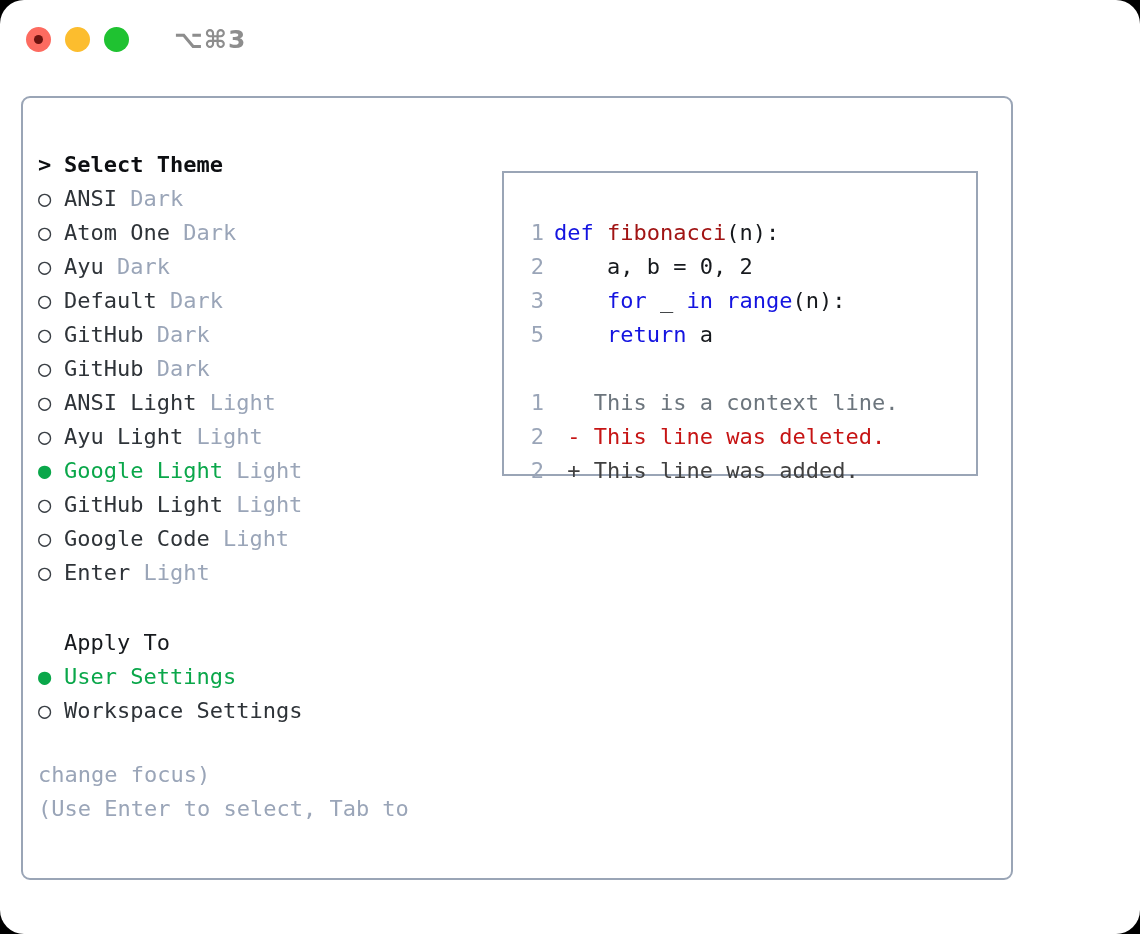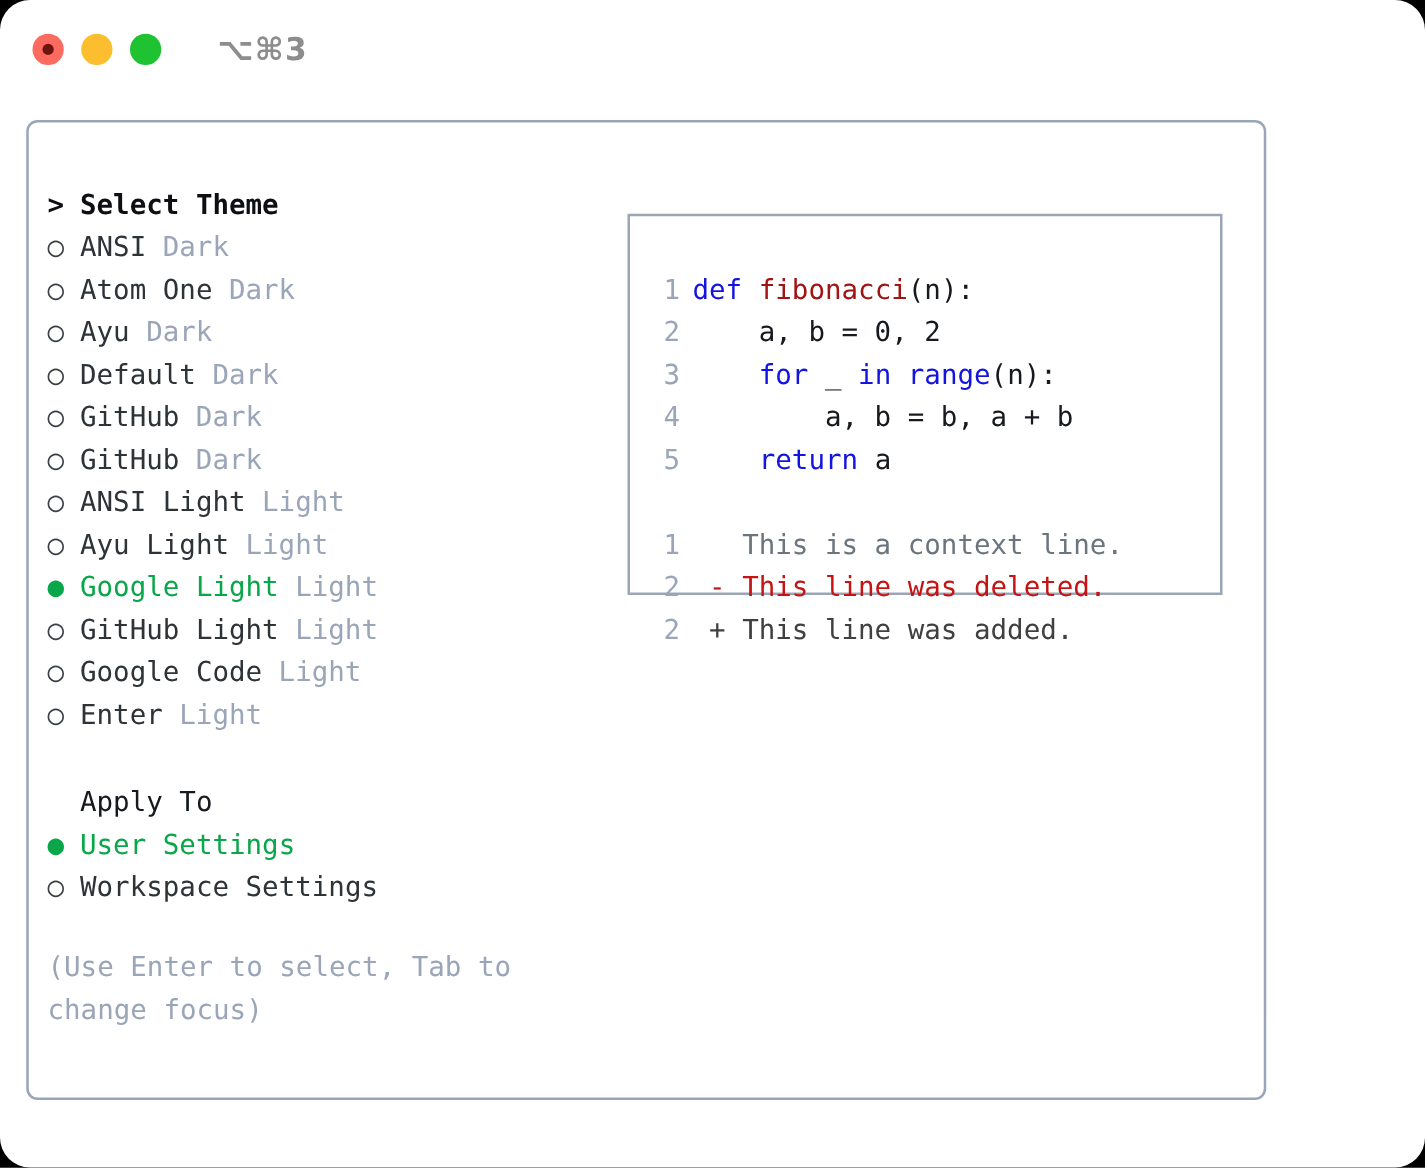--- a/index.html
+++ b/index.html
@@ -297,35 +297,34 @@
               <span class="bullet filled">●</span>
               <span class="item-name selected">User Settings</span>
             </div>
             <div class="row">
               <span class="bullet hollow">○</span>
               <span class="item-name">Workspace Settings</span>
             </div>
           </div>
 
         <div class="hint">
+          <div>change focus)</div>
           <div>(Use Enter to select, Tab to</div>
-          <div>change focus)</div>
         </div>
 
       </div>
 
       <div class="right-col">
 
         <div class="preview-box">
           <div class="code">
             <div id="code-lines">
                 <span class="cline"><span class="lnum">1</span><span class="kw">def</span><span class="plain"> </span><span class="fn">fibonacci</span><span class="plain">(n):</span></span>
                 <span class="cline"><span class="lnum">2</span><span class="plain">    a, b = 0, 2</span></span>
                 <span class="cline"><span class="lnum">3</span><span class="plain">    </span><span class="kw">for</span><span class="plain"> _ </span><span class="kw">in</span><span class="plain"> </span><span class="kw">range</span><span class="plain">(n):</span></span>
-                <span class="cline"><span class="lnum">4</span><span class="plain">        a, b = b, a + b</span></span>
                 <span class="cline"><span class="lnum">5</span><span class="plain">    </span><span class="kw">return</span><span class="plain"> a</span></span>
               </div>
             <span class="blank-line"></span>
             <div id="diff-lines">
                 <span class="cline"><span class="lnum">1</span><span class="diff-ctx">   This is a context line.</span></span>
                 <span class="cline"><span class="lnum">2</span><span class="diff-del"> - This line was deleted.</span></span>
                 <span class="cline"><span class="lnum">2</span><span class="diff-add"> + This line was added.</span></span>
               </div>
           </div>
         </div>

